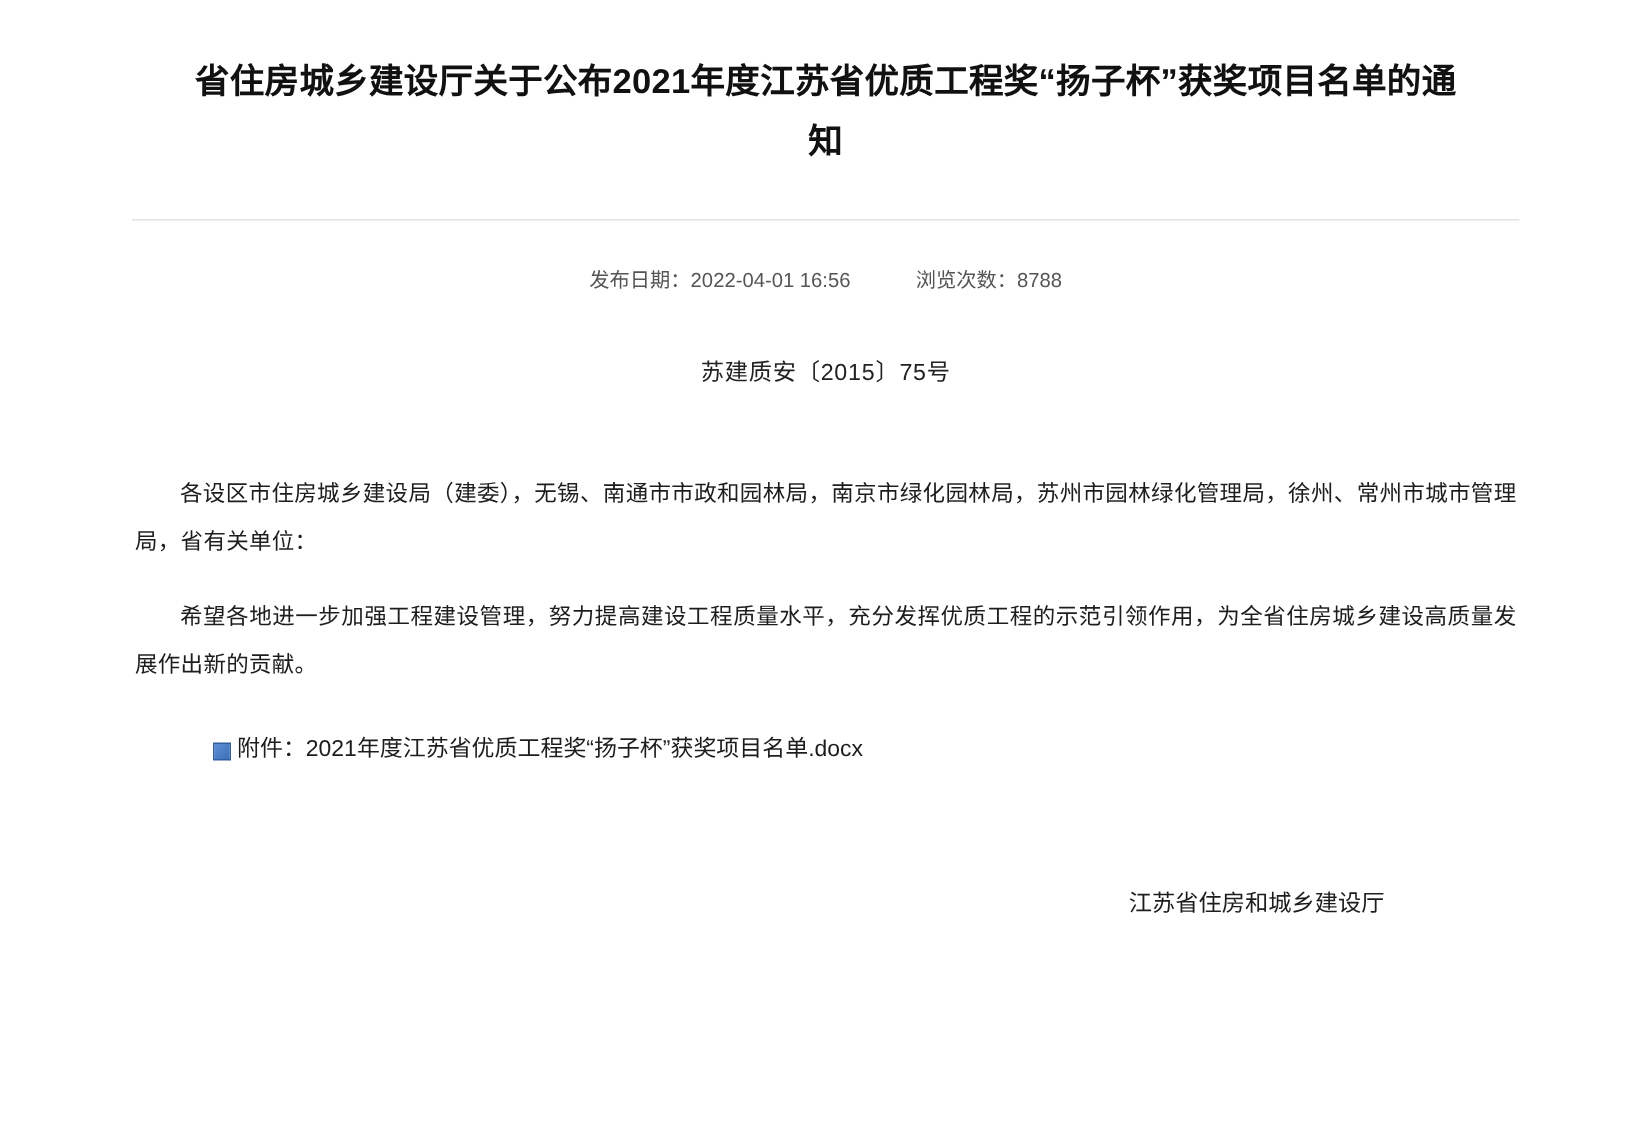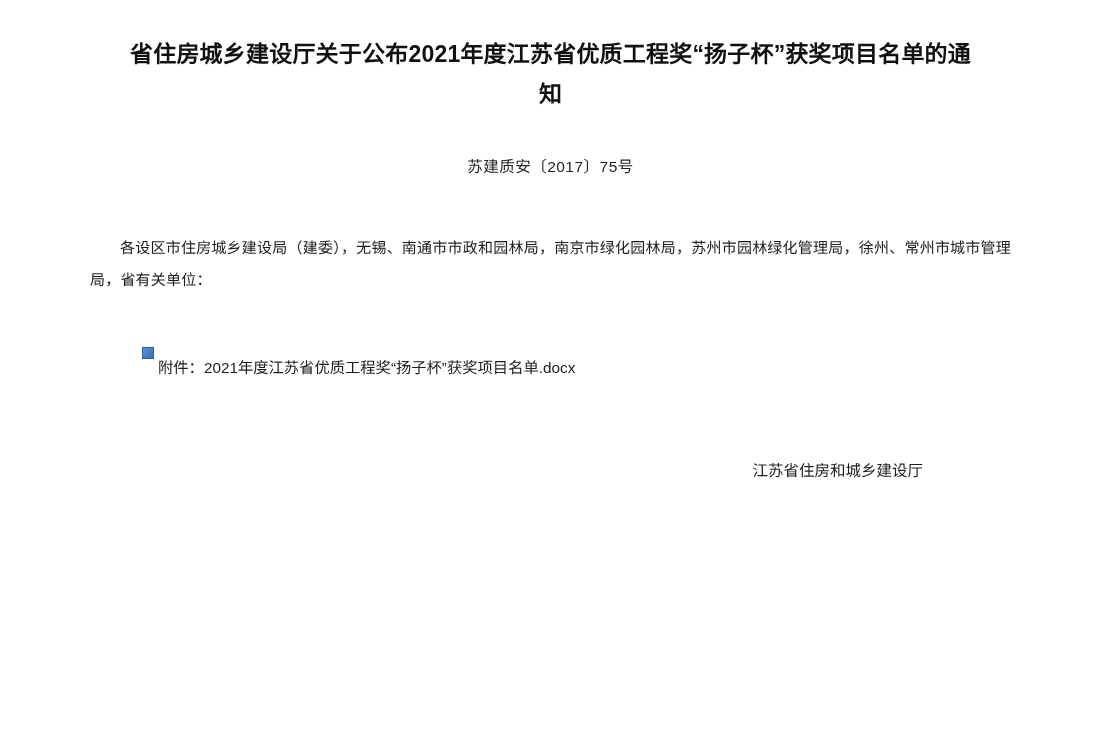--- a/index.html
+++ b/index.html
@@ -86,43 +86,48 @@
     height: 12px;
     background: linear-gradient(135deg, #5b8fd6 0%, #3c6fb6 100%);
     border: 1px solid #2f5d9e;
     box-sizing: border-box;
     flex: 0 0 auto;
     position: relative;
     top: 1px;
   }
   .attach-text {
     cursor: pointer;
-    margin-top: 32px;
   }
   .signature {
     margin-top: 72px;
     padding-right: 88px;
     text-align: right;
     font-size: 15.5px;
     line-height: 34px;
     color: #1d1d1d;
   }
 </style>
 </head>
 <body>
 
 <div class="page">
 
   <h1 class="doc-title">省住房城乡建设厅关于公布2021年度江苏省优质工程奖“扬子杯”获奖项目名单的通知</h1>
 
+  <div class="meta-row">
+    <span class="meta-item">发布日期：2022-04-01 16:56</span>
+    <span class="meta-gap"></span>
+    <span class="meta-item">浏览次数：8788</span>
+  </div>
 
-  <div class="doc-number">苏建质安〔2017〕75号</div>
+  <div class="doc-number">苏建质安〔2015〕75号</div>
 
   <div class="body-area">
     <p class="para">各设区市住房城乡建设局（建委），无锡、南通市市政和园林局，南京市绿化园林局，苏州市园林绿化管理局，徐州、常州市城市管理局，省有关单位：</p>
+    <p class="para">希望各地进一步加强工程建设管理，努力提高建设工程质量水平，充分发挥优质工程的示范引领作用，为全省住房城乡建设高质量发展作出新的贡献。</p>
 
     <div class="attachment">
       <span class="attach-icon"></span>
       <span class="attach-text">附件：2021年度江苏省优质工程奖“扬子杯”获奖项目名单.docx</span>
     </div>
 
     <div class="signature">江苏省住房和城乡建设厅</div>
 
   </div>
 

